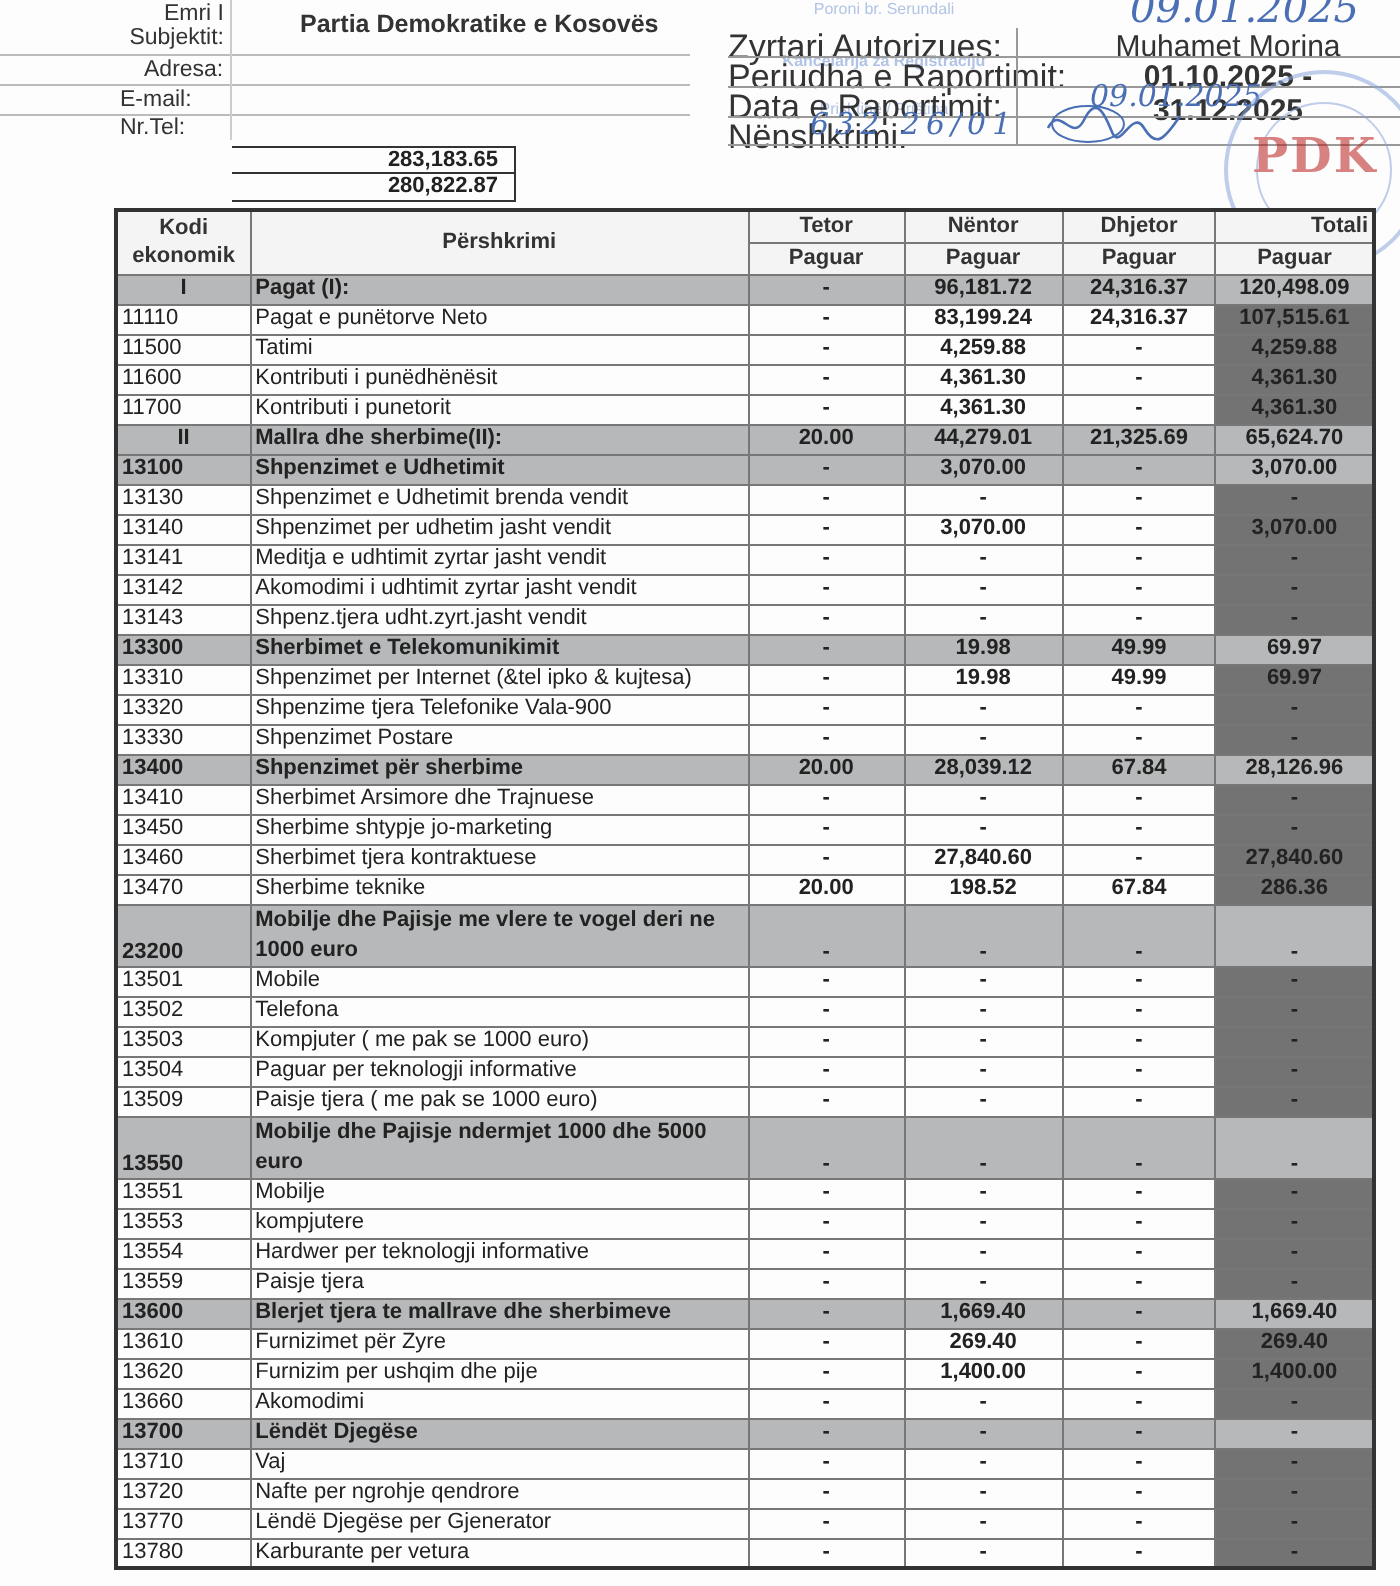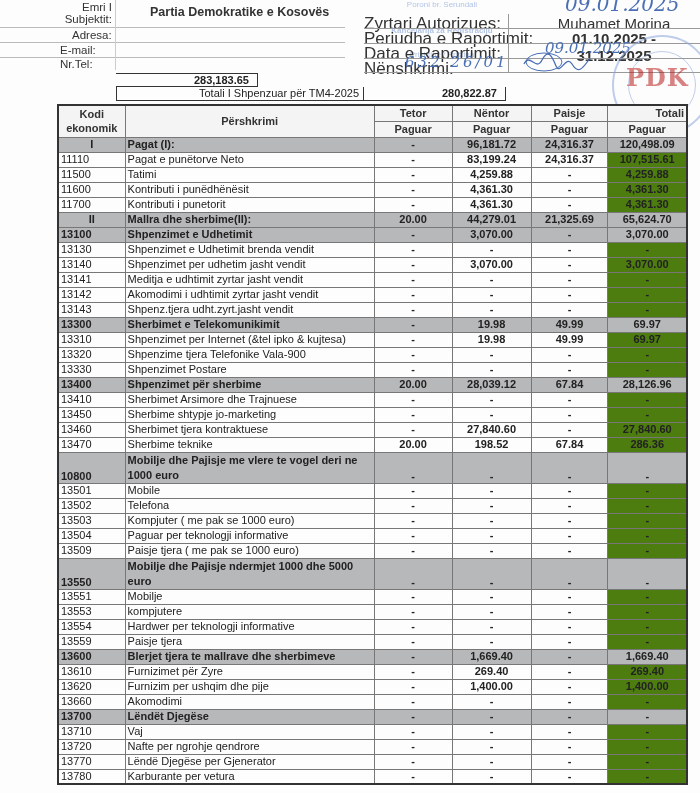--- a/index.html
+++ b/index.html
@@ -35,21 +35,21 @@
   table.main td, table.main th { border: 1px solid #777; height: 15px; line-height: 13px; padding: 0 2px; white-space: nowrap; overflow: hidden; }
   table.main { border: 2px solid #333; }
   table.main th { font-weight: bold; text-align: center; background: #f4f4f4; color: #333; }
   td.code { text-align: left; }
   td.desc { text-align: left; }
   td.num { text-align: center; font-weight: bold; padding-right: 4px; }
   td.dash { text-align: center; font-weight: bold; }
   tr.section td { background: #b7b8b9; font-weight: bold; }
   tr.section td.code { text-align: left; font-weight: bold; }
   tr.roman td.code { text-align: center; }
-  td.total { background: #4d7c0f; }
+  td.total { background: #737373; }
   tr.tall td { height: 30px; vertical-align: bottom; white-space: normal; }
   tr.tall td.desc { vertical-align: top; line-height: 15px; }
 </style>
 </head>
 <body>
 
 <div class="hdr-left">
   <div style="position:absolute; left:50px; top:1px; width:62px; text-align:right; font-size:11.5px; line-height:12px; color:#333;">
     <div>Emri I</div>
     <div>Subjektit:</div>
@@ -97,21 +97,20 @@
 <div class="stamp">
   <div class="stamp-inner"></div>
   <div class="stamp-text">PDK</div>
 </div>
 
 <div class="budget-box">
   <div class="budget-row" style="top:0;">
     <div class="val">283,183.65</div>
   </div>
   <div class="budget-row" style="top:14px;">
-    <div class="lbl" style="border-top:none;">Totali I Shpenzuar për TM4-2025</div>
     <div class="val" style="border-top:none;">280,822.87</div>
   </div>
 </div>
 
 <table class="main">
   <colgroup>
     <col style="width:62px">
     <col style="width:230px">
     <col style="width:72px">
     <col style="width:73px">
@@ -120,21 +119,21 @@
   </colgroup>
   <thead>
     <tr>
       <th rowspan="2" style="height:32px; line-height:14px;">
         <div>Kodi</div>
         <div>ekonomik</div>
       </th>
       <th rowspan="2">Përshkrimi</th>
       <th>Tetor</th>
       <th>Nëntor</th>
-      <th>Paisje</th>
+      <th>Dhjetor</th>
       <th style="text-align:right;">Totali</th>
     </tr>
     <tr>
       <th>Paguar</th>
       <th>Paguar</th>
       <th>Paguar</th>
       <th>Paguar</th>
     </tr>
   </thead>
   <tbody id="tbody">
@@ -300,21 +299,21 @@
       </tr>
       <tr>
         <td class="code">13470</td>
         <td class="desc">Sherbime teknike</td>
         <td class="num">20.00</td>
         <td class="num">198.52</td>
         <td class="num">67.84</td>
         <td class="num total">286.36</td>
       </tr>
       <tr class="section tall">
-        <td class="code">10800</td>
+        <td class="code">23200</td>
         <td class="desc">Mobilje dhe Pajisje me vlere te vogel deri ne 1000 euro</td>
         <td class="dash">-</td>
         <td class="dash">-</td>
         <td class="dash">-</td>
         <td class="dash total">-</td>
       </tr>
       <tr>
         <td class="code">13501</td>
         <td class="desc">Mobile</td>
         <td class="dash">-</td>

